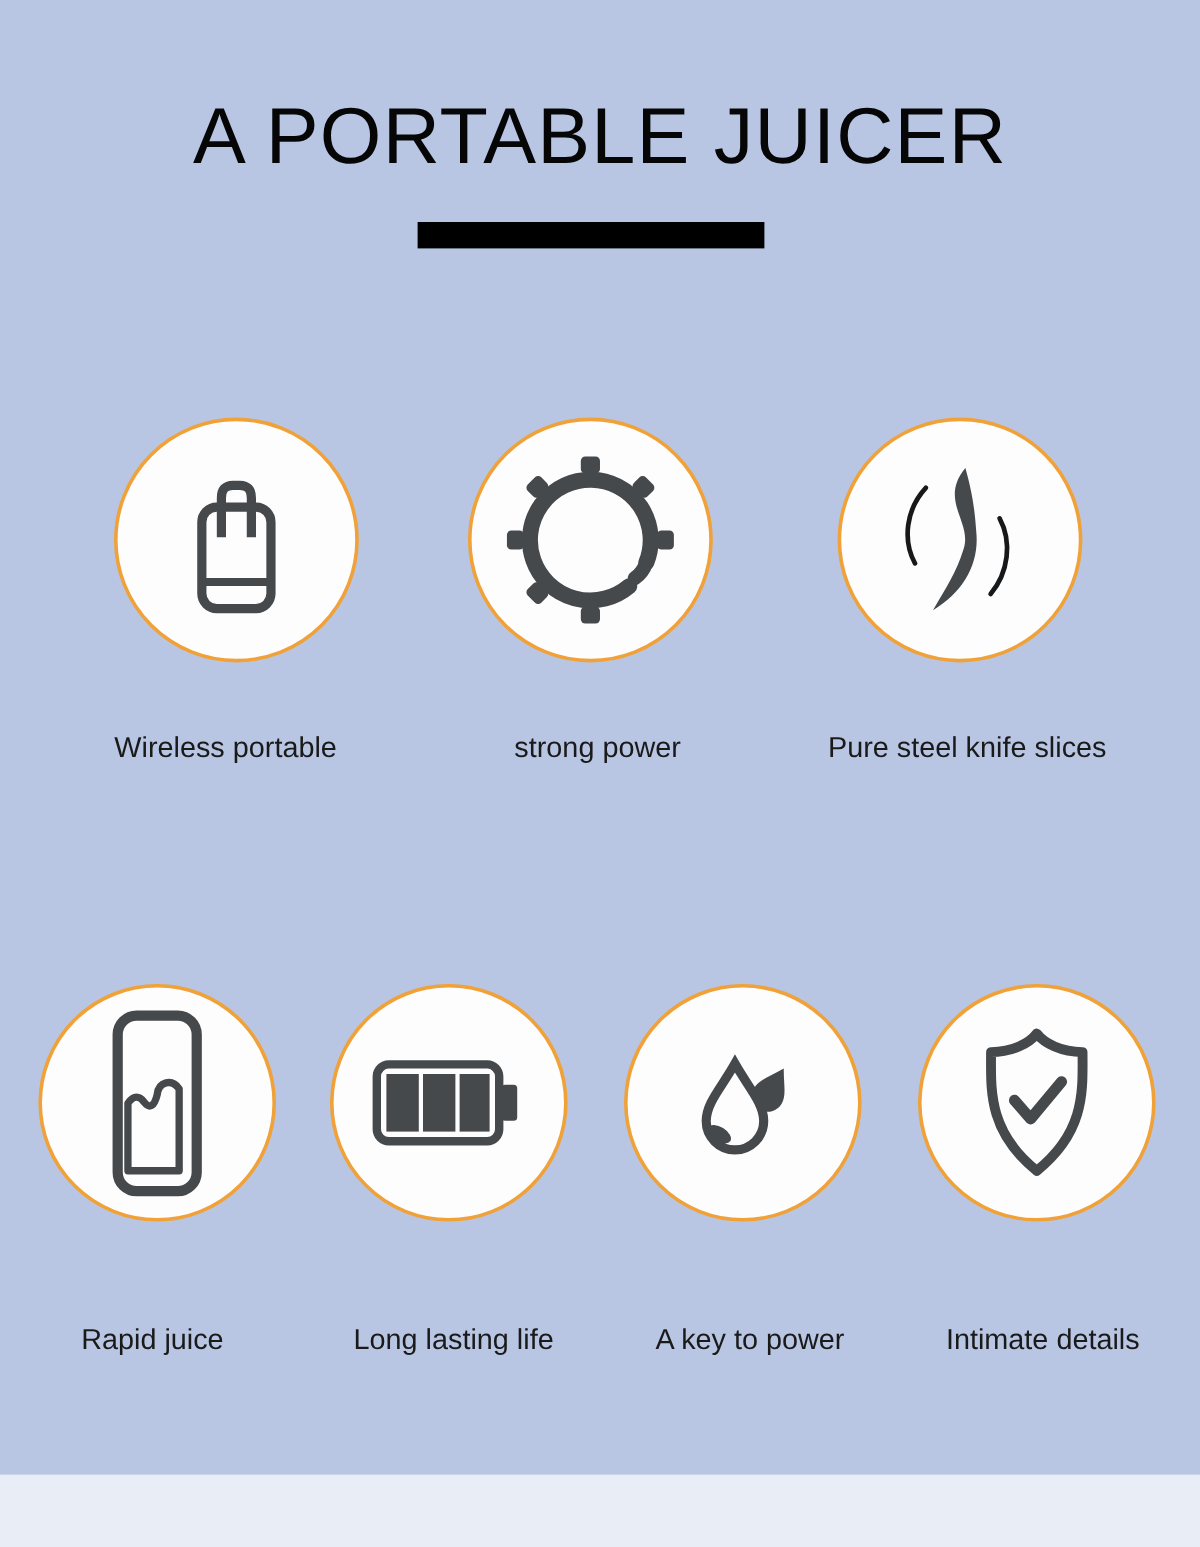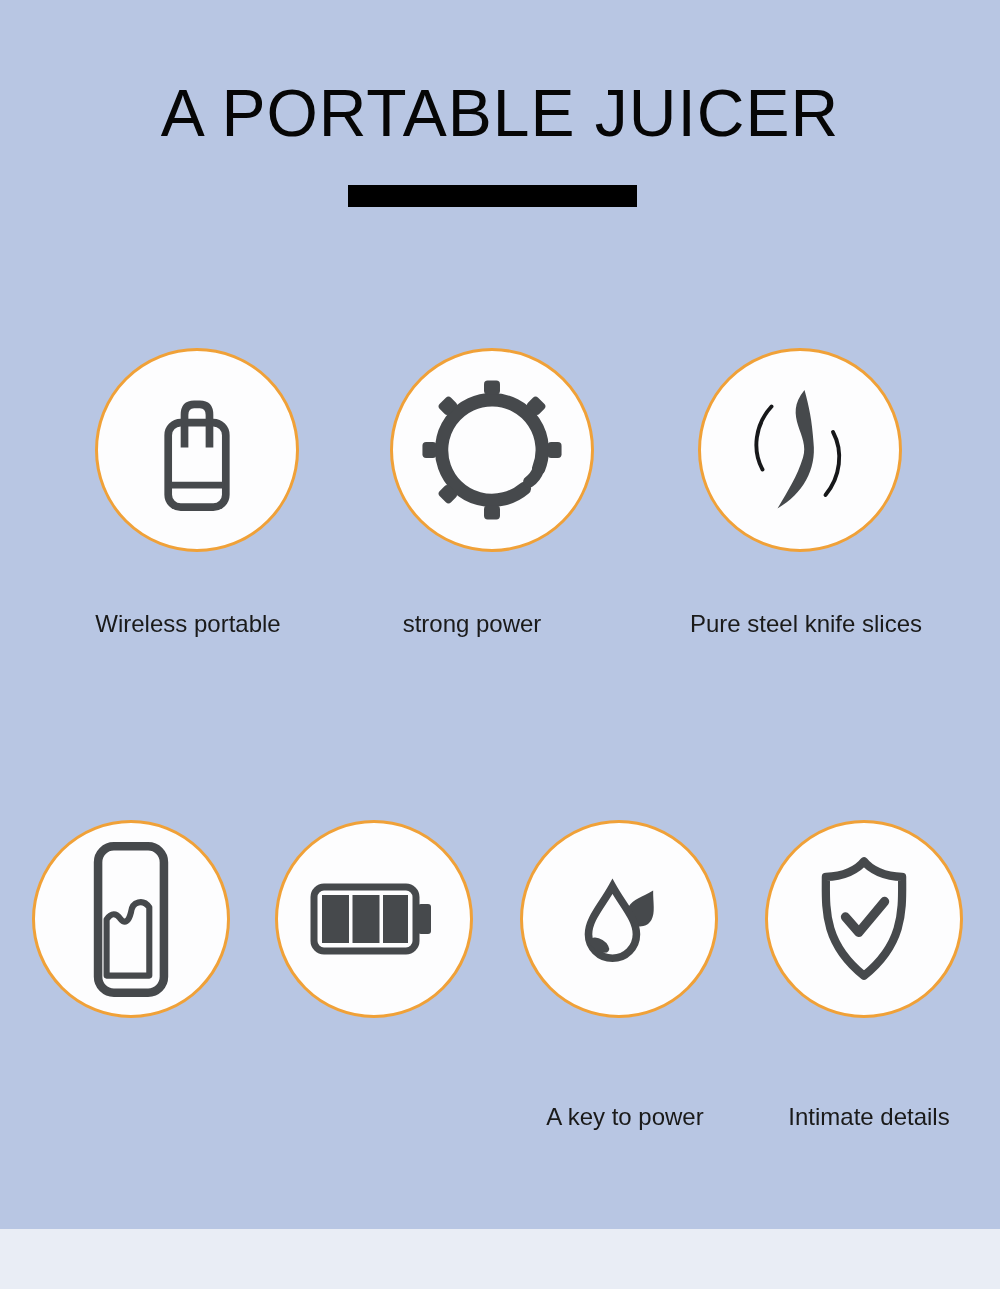--- a/index.html
+++ b/index.html
@@ -35,21 +35,21 @@
   .c4 { left:32px;  top:820px; width:198px; height:198px; }
   .c5 { left:275px; top:820px; width:198px; height:198px; }
   .c6 { left:520px; top:820px; width:198px; height:198px; }
   .c7 { left:765px; top:820px; width:198px; height:198px; }
   .label {
     position:absolute; text-align:center;
     font-size:24px; line-height:36px;
     color:var(--text,#1a1a1a); white-space:nowrap;
   }
   .l1 { left:38px;  top:606px;  width:300px; }
-  .l2 { left:322px; top:606px;  width:300px; }
+  .l2 { left:348px; top:606px;  width:300px; }
   .l3 { left:606px; top:606px;  width:400px; }
   .l4 { left:7px;   top:1099px; width:240px; }
   .l5 { left:228px; top:1099px; width:300px; }
   .l6 { left:485px; top:1099px; width:280px; }
   .l7 { left:719px; top:1099px; width:300px; }
   svg { display:block; }
 </style>
 </head>
 <body>
 
@@ -116,16 +116,18 @@
   <div class="circle c7">
     <svg width="116" height="136" viewBox="0 0 112 132">
       <path d="M56 10 C50 18 36 25 19 25 C19 55 16 89 56 121 C96 89 93 55 93 25 C76 25 62 18 56 10 Z" fill="none" stroke="currentColor" stroke-width="8" stroke-linejoin="round"></path>
       <path d="M38 64 L51 79 L76 49" fill="none" stroke="currentColor" stroke-width="9" stroke-linecap="round" stroke-linejoin="round"></path>
     </svg>
   </div>
 
   <div class="label l1">Wireless portable</div>
   <div class="label l2">strong power</div>
   <div class="label l3">Pure steel knife slices</div>
+  <div class="label l4">Rapid juice</div>
+  <div class="label l5">Long lasting life</div>
   <div class="label l6">A key to power</div>
   <div class="label l7">Intimate details</div>
 
 </div>
 
 </body></html>

